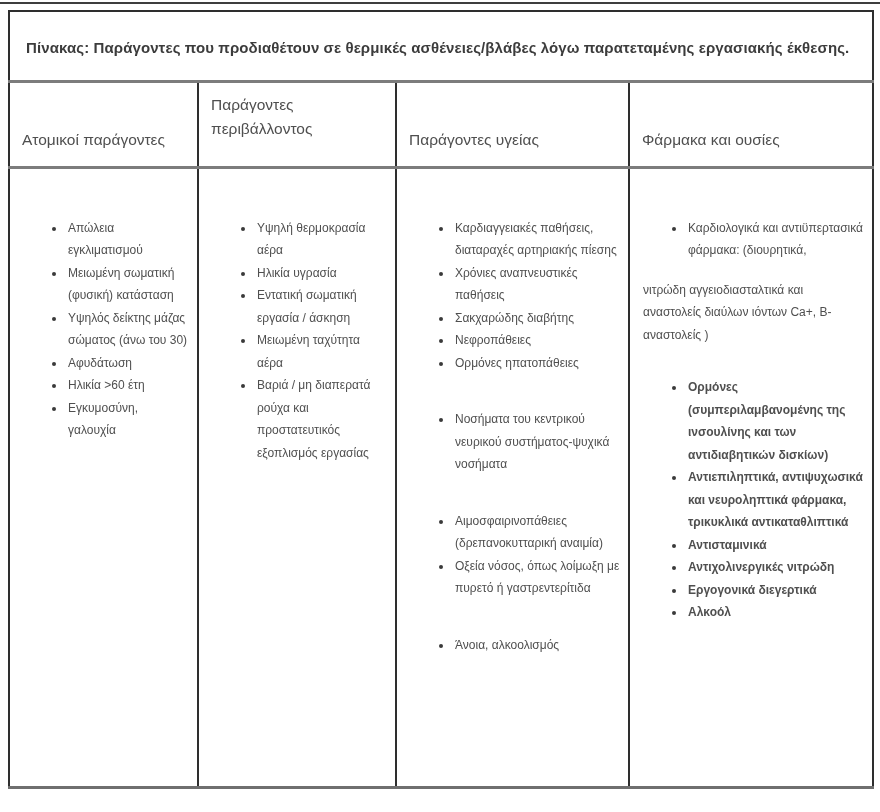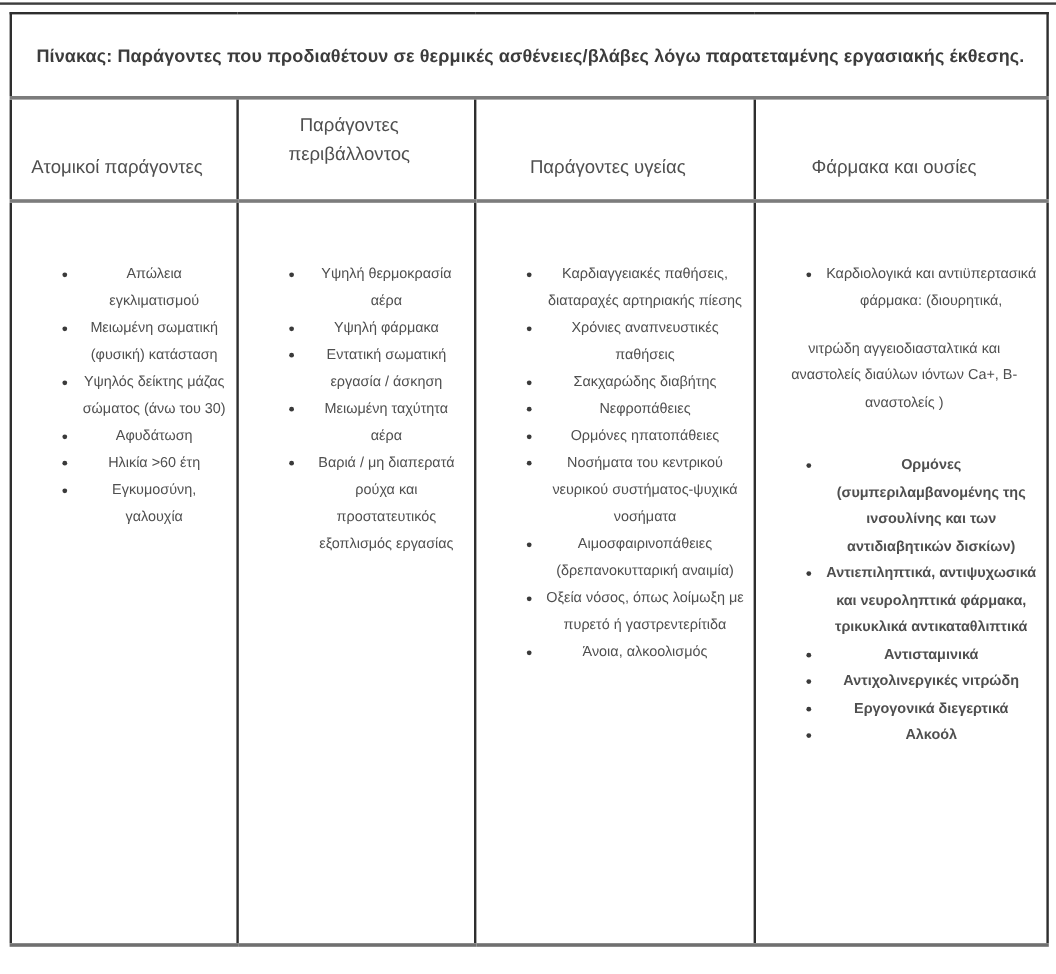--- a/index.html
+++ b/index.html
@@ -10,21 +10,20 @@
     height: 812px;
     font-family: "Liberation Sans", "DejaVu Sans", sans-serif;
     -webkit-font-smoothing: antialiased;
   }
   .page {
     position: relative;
     width: 880px;
     height: 812px;
     background: #ffffff;
     overflow: hidden;
-    text-align: center;
   }
   .top-rule {
     position: absolute;
     top: 2px;
     left: 0;
     width: 880px;
     height: 0;
     border-top: 2px solid #3d3d3d;
   }
   table.factors-table {
@@ -72,21 +71,21 @@
     vertical-align: top;
     padding: 48px 8px 10px 10px;
     font-size: 12px;
     color: #4f4f4f;
   }
   ul.bullet-list {
     margin: 0;
     padding: 0 0 0 46px;
     list-style: disc outside;
   }
-  ul.bullet-list + ul.bullet-list { }
+  ul.bullet-list + ul.bullet-list { margin-top: 34px; }
   li.bullet-item {
     line-height: 22.5px;
     margin: 0;
     padding-left: 2px;
     color: #4f4f4f;
   }
   li.bullet-item::marker { color: #3a3a3a; }
   p.cell-paragraph {
     margin: 17px 0 30px 0;
     padding-left: 3px;
@@ -128,21 +127,21 @@
                 <li class="bullet-item">Αφυδάτωση</li>
                 <li class="bullet-item">Ηλικία &gt;60 έτη</li>
                 <li class="bullet-item">Εγκυμοσύνη, γαλουχία</li>
               </ul>
             </div>
         </td>
         <td>
           <div>
               <ul class="bullet-list">
                 <li class="bullet-item">Υψηλή θερμοκρασία αέρα</li>
-                <li class="bullet-item">Υψηλή φάρμακα</li>
+                <li class="bullet-item">Ηλικία υγρασία</li>
                 <li class="bullet-item">Εντατική σωματική εργασία / άσκηση</li>
                 <li class="bullet-item">Μειωμένη ταχύτητα αέρα</li>
                 <li class="bullet-item">Βαριά / μη διαπερατά ρούχα και προστατευτικός εξοπλισμός εργασίας</li>
               </ul>
             </div>
         </td>
         <td>
           <div>
               <ul class="bullet-list">
                 <li class="bullet-item">Καρδιαγγειακές παθήσεις, διαταραχές αρτηριακής πίεσης</li>

